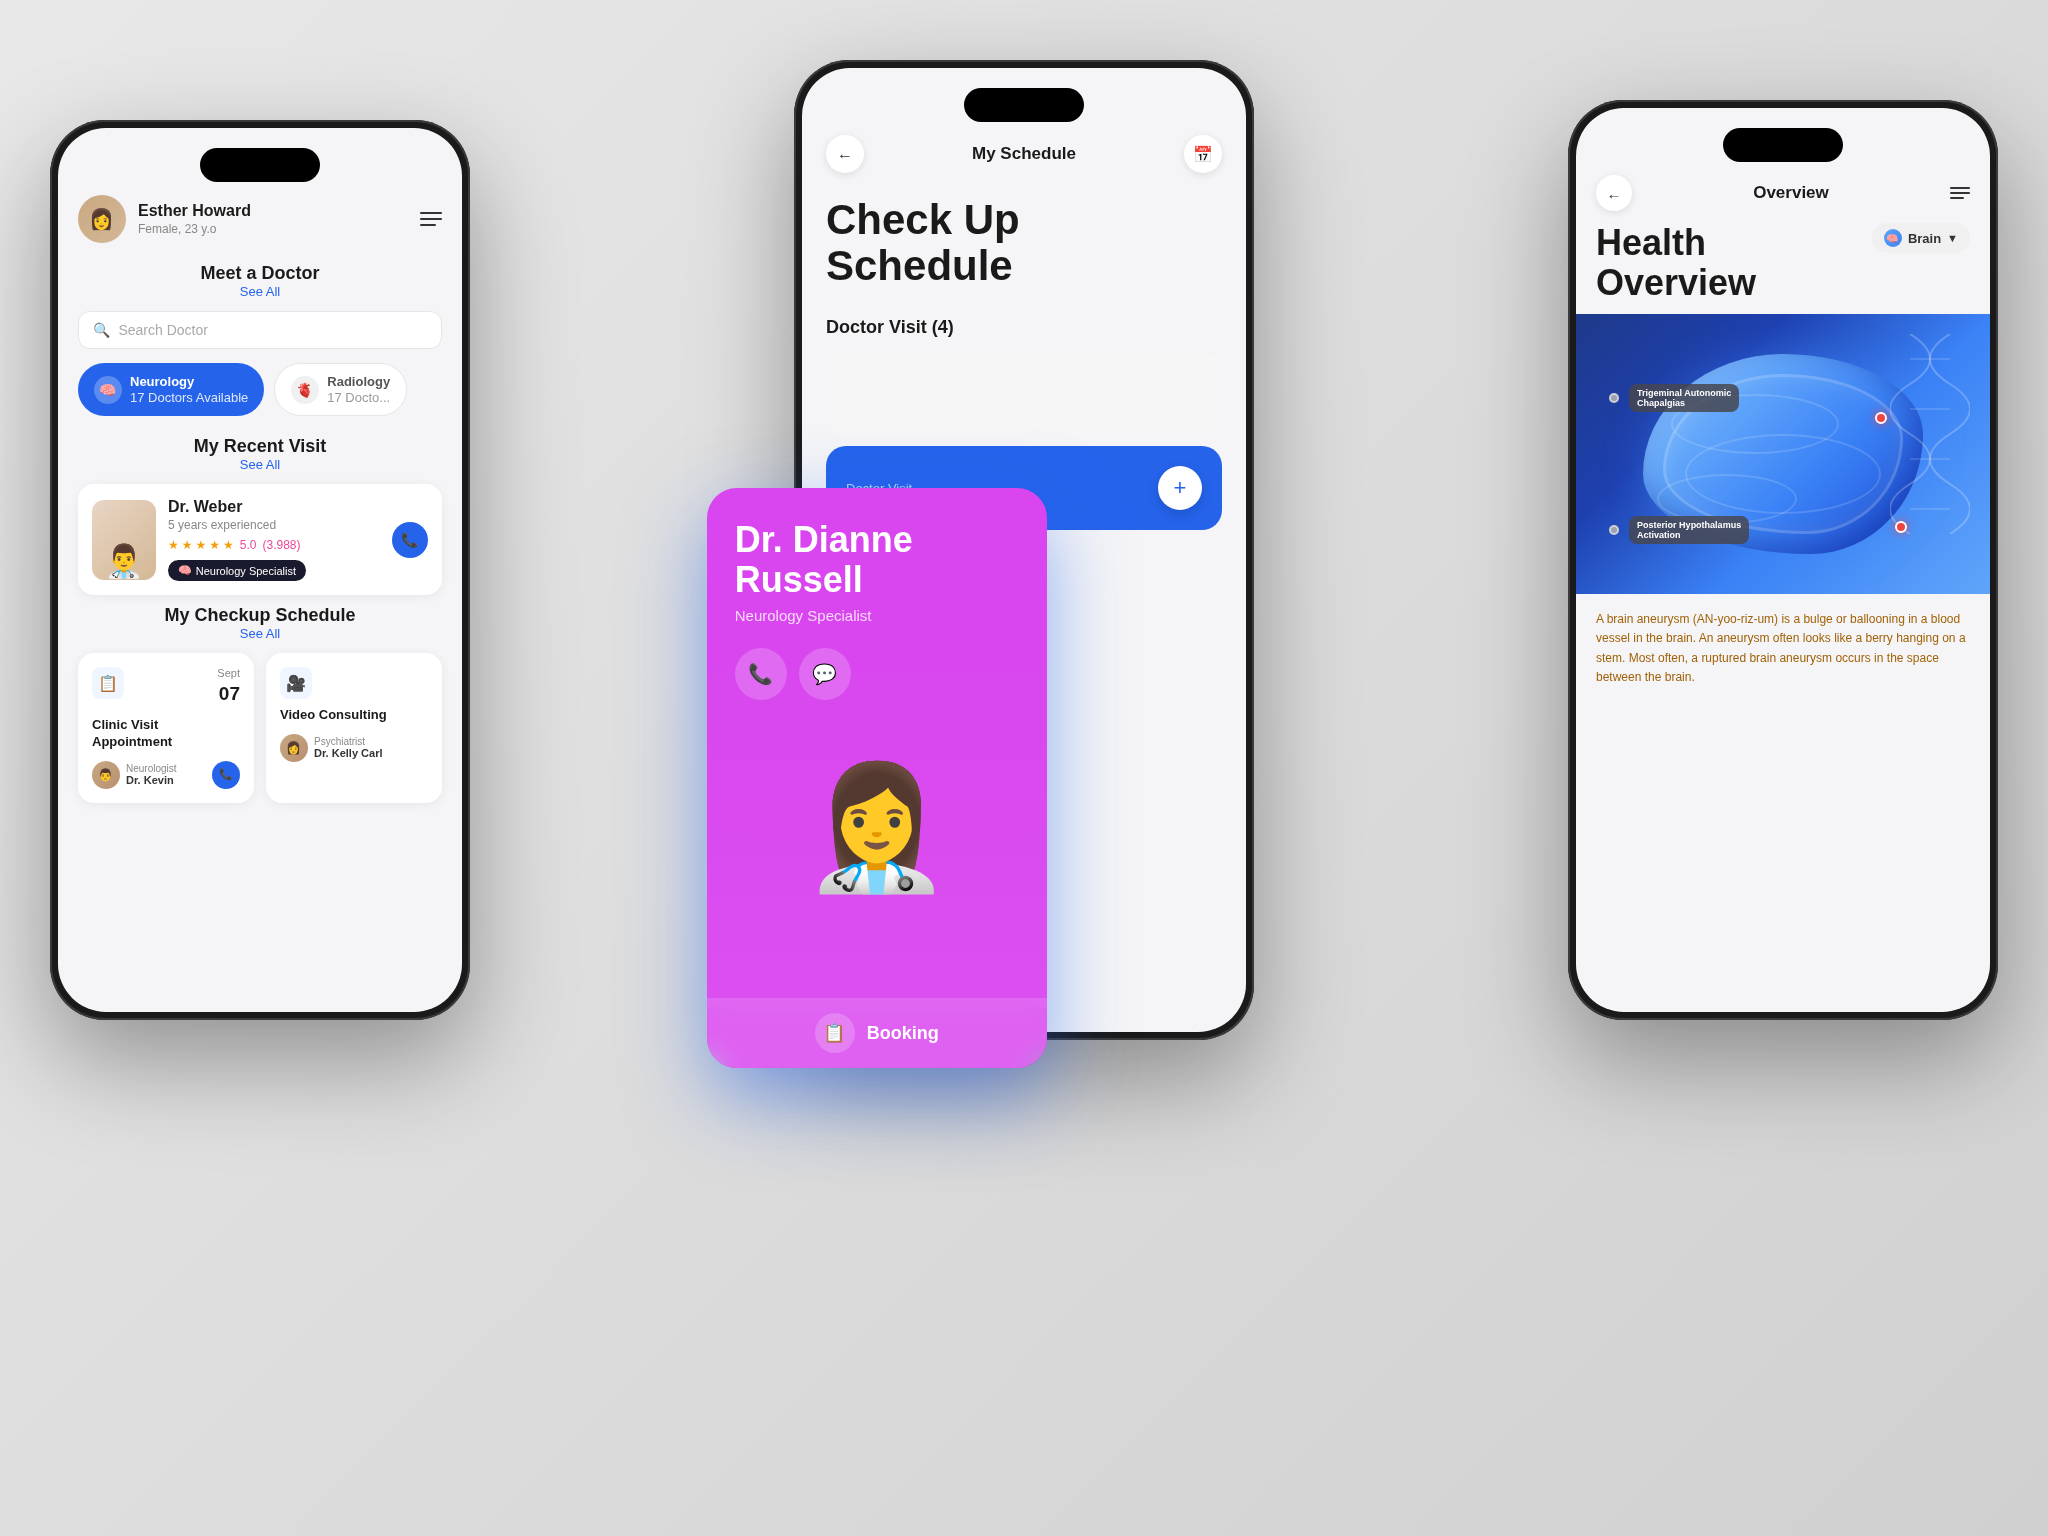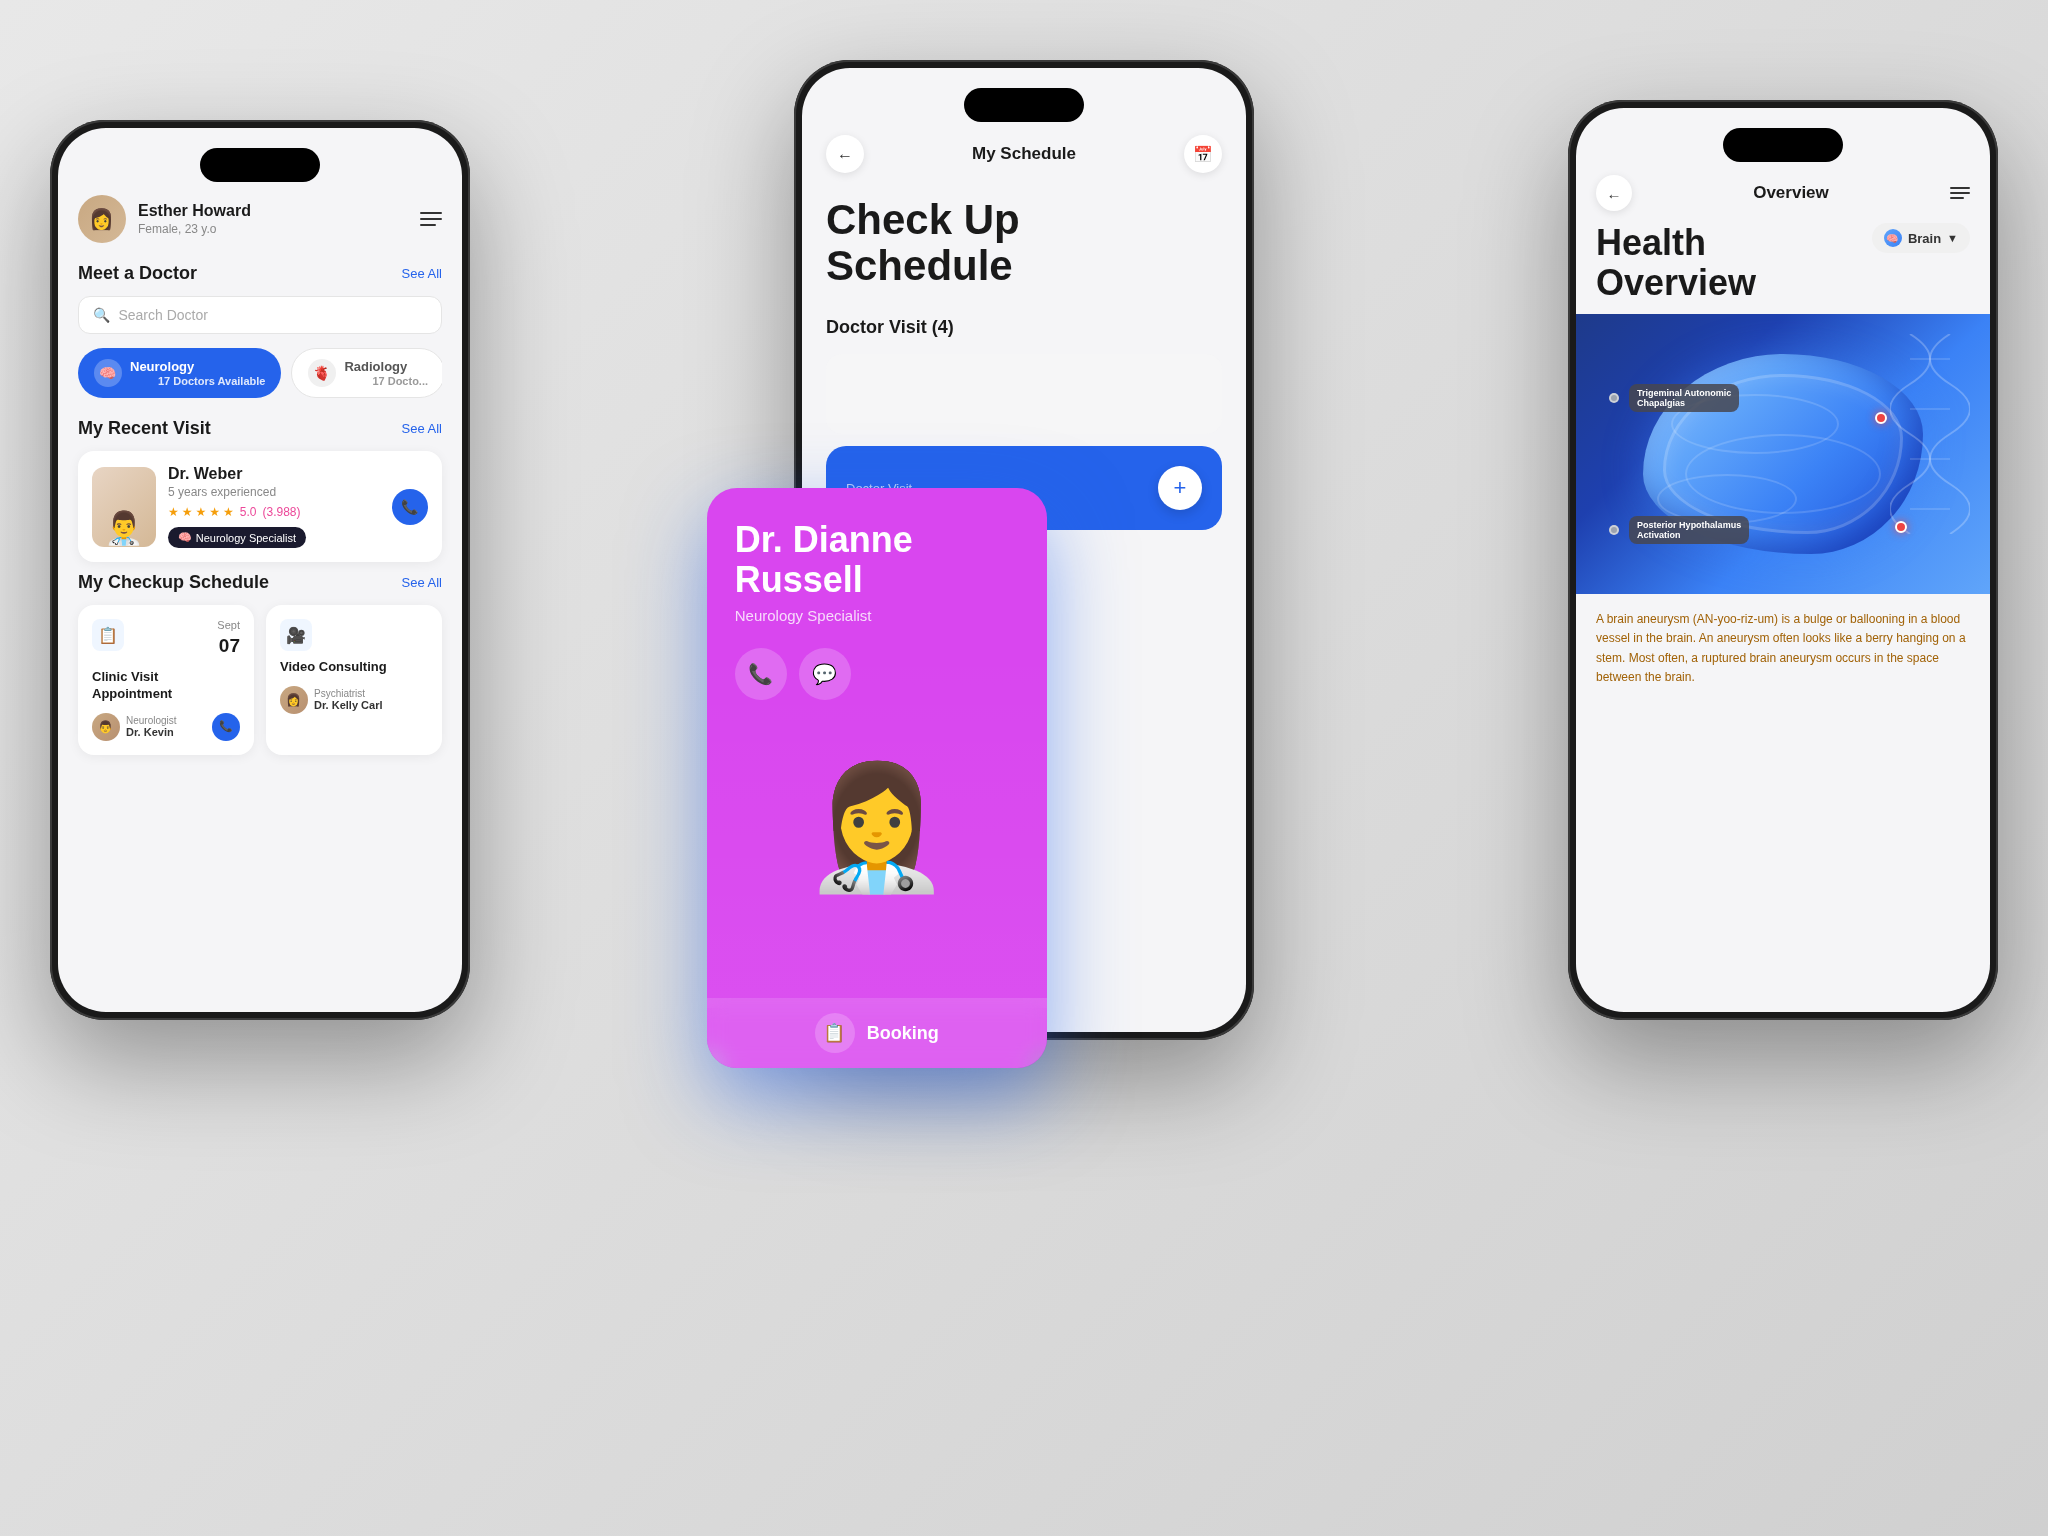--- a/index.html
+++ b/index.html
@@ -160,20 +160,21 @@
       cursor: pointer;
     }
     .menu-line { width: 22px; height: 2px; background: #333; border-radius: 2px; }
     .menu-line:last-child { width: 16px; }
 
     .section-header {
       display: flex;
       justify-content: space-between;
       align-items: center;
       margin-bottom: 12px;
+      flex-direction: column;
     }
     .section-title { font-size: 18px; font-weight: 700; color: #1a1a1a; }
     .see-all { font-size: 13px; color: #2563eb; font-weight: 500; }
 
     
     .search-bar {
       display: flex;
       align-items: center;
       gap: 8px;
       background: #fff;
@@ -224,21 +225,21 @@
       justify-content: center;
       font-size: 14px;
     }
 
     .category-pill.inactive .category-icon {
       background: #f0f0f0;
     }
 
     .category-text { }
     .category-name { font-size: 13px; font-weight: 700; }
-    .category-count { font-size: 11px; font-weight: 700; opacity: 0.85; margin-top: 1px; margin-left: 28px; }
+    .category-count { font-size: 13px; font-weight: 400; opacity: 0.85; margin-top: 1px; }
 
     
     .visit-card {
       background: #fff;
       border-radius: 16px;
       padding: 14px;
       display: flex;
       align-items: center;
       gap: 12px;
       margin-bottom: 10px;

